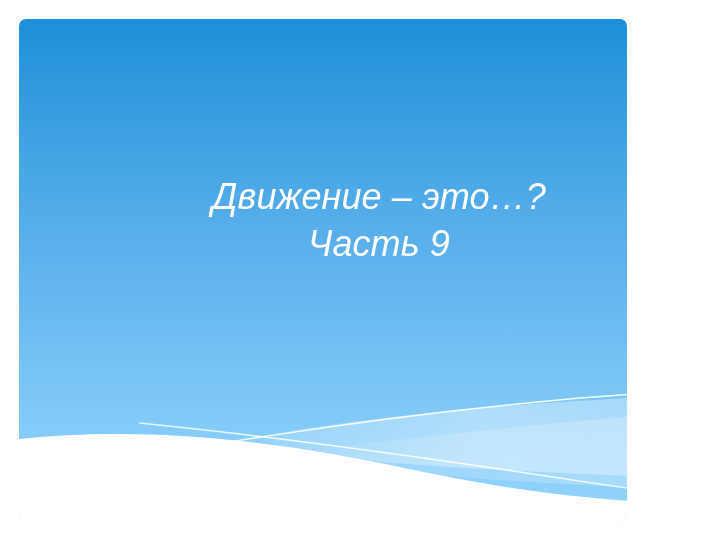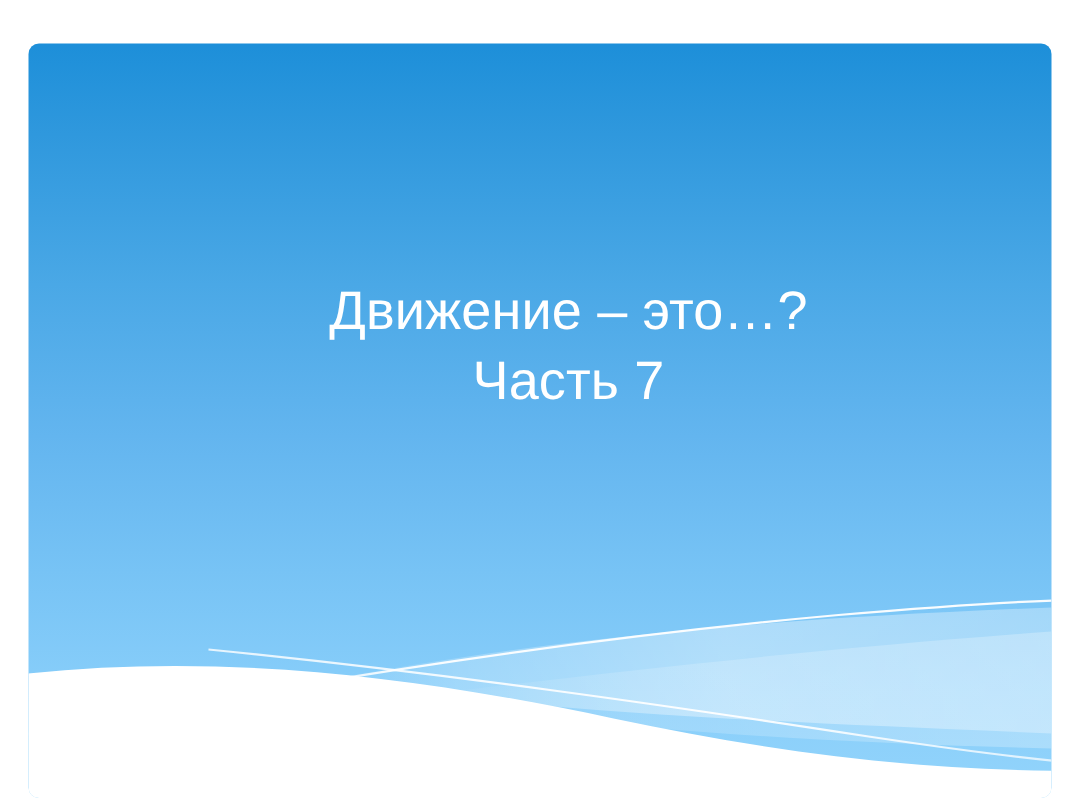--- a/index.html
+++ b/index.html
@@ -19,33 +19,34 @@
     position: relative;
     width: 720px;
     height: 540px;
     background: #ffffff;
   }
 
   
   #slide-canvas {
     position: absolute;
     left: 19px;
-    top: 29px;
-    width: 682px;
+    top: 19px;
+    width: 608px;
     height: 503px;
     border-radius: 7px;
     overflow: hidden;
     background: linear-gradient(to bottom,
                 #1d8fd9 0%,
                 #2f98dd 12%,
                 #4aa8e6 32%,
                 #63b5ef 52%,
                 #77c3f5 70%,
                 #88cefa 86%,
                 #93d4fb 100%);
+    font-style: italic;
   }
 
   
   #wave-art {
     position: absolute;
     left: 0;
     top: 0;
     width: 682px;
     height: 503px;
     display: block;
@@ -130,17 +131,17 @@
                C 490 471, 580 484, 692 485
                L 692 513
                L -10 513 Z" fill="#ffffff"></path>
 
       <path d="M -10 422
                C 120 407, 250 421, 390 451" fill="none" stroke="#ffffff" stroke-opacity="0.55" stroke-width="1"></path>
     </svg>
 
     <div id="title-block">
       <span class="title-line" id="title-line-1">Движение – это…?</span>
-      <span class="title-line" id="title-line-2">Часть 7</span>
+      <span class="title-line" id="title-line-2">Часть 9</span>
     </div>
 
   </div>
 </div>
 
 </body></html>

